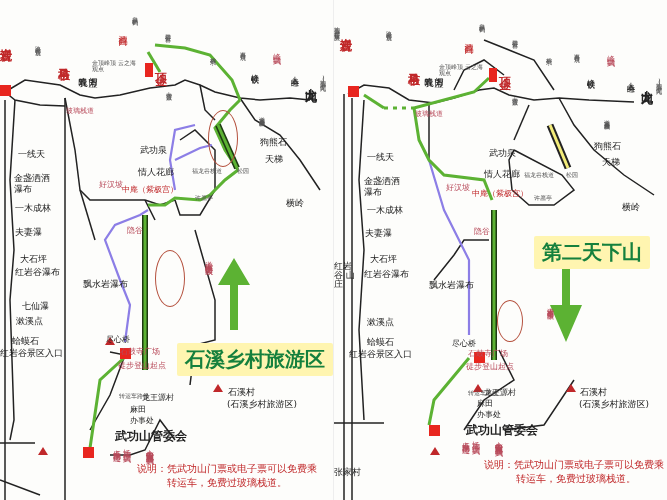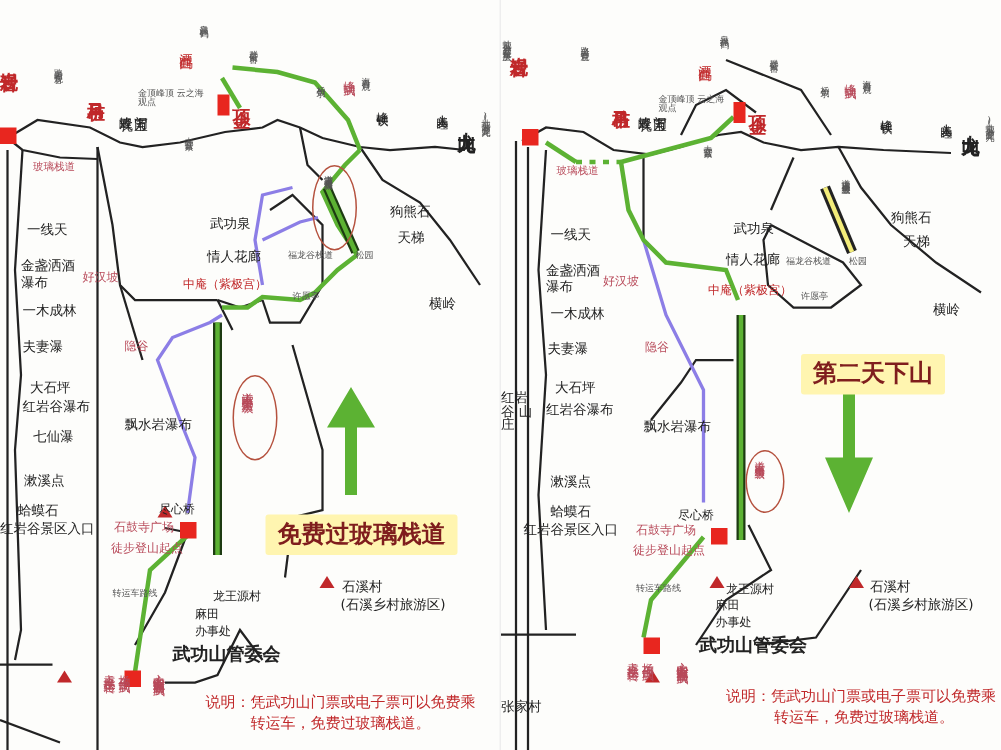--- a/index.html
+++ b/index.html
@@ -6,25 +6,25 @@
   body { width:667px; height:500px; background:#ffffff; overflow:hidden; position:relative;
          font-family:"DejaVu Sans","Liberation Sans",sans-serif; }
   .panel { position:absolute; top:0; height:500px; overflow:hidden; background:#fdfdfb; }
   #p1 { left:0; width:333px; }
   #p2 { left:334px; width:333px; }
   .divider { position:absolute; left:333px; top:0; width:1px; height:500px; background:#eeeeee; }
   svg { position:absolute; left:0; top:0; }
   .lbl { position:absolute; font-size:9px; color:#222; white-space:nowrap; line-height:1; }
   .v { writing-mode:vertical-rl; text-orientation:upright; letter-spacing:-1px; }
   .red { color:#c0282a; }
-  .pink { color:#b84a5a; }
+  .pink { color:#b84a5a;margin-left:44px; }
   .green { color:#6aa84f; }
   .big { font-size:12px; font-weight:bold; }
   .tiny { font-size:6px; color:#555; }
-  .banner { position:absolute; background:#fff5b0; color:#7f1d1d; font-weight:bold; font-size:16px;
+  .banner { position:absolute; background:#fff5b0; color:#15803d; font-weight:bold; font-size:20px;
             padding:3px 8px; border-radius:2px; }
   .note { position:absolute; font-size:10px; color:#c0282a; line-height:14px; white-space:nowrap; }
   .station { position:absolute; width:11px; height:11px; background:#e8261f; }
   .oval { position:absolute; border:1.5px solid #b5523f; border-radius:50%; }
 </style>
 </head>
 <body>
 
 <div class="panel" id="p1">
   <svg width="333" height="500">
@@ -126,29 +126,29 @@
   <span class="lbl big" style="left:115px;top:430px">武功山管委会</span>
   <span class="lbl" style="left:228px;top:388px">石溪村</span>
   <span class="lbl" style="left:227px;top:400px">(石溪乡村旅游区)</span>
   <span class="lbl" style="left:18px;top:150px">一线天</span>
   <span class="lbl" style="left:14px;top:174px">金盏洒酒</span>
   <span class="lbl" style="left:14px;top:185px">瀑布</span>
   <span class="lbl" style="left:15px;top:204px">一木成林</span>
   <span class="lbl" style="left:15px;top:228px">夫妻瀑</span>
   <span class="lbl" style="left:20px;top:255px">大石坪</span>
   <span class="lbl" style="left:15px;top:268px">红岩谷瀑布</span>
-  <span class="lbl" style="left:22px;top:288px">七仙瀑</span>
+  <span class="lbl" style="left:22px;top:302px">七仙瀑</span>
   <span class="lbl" style="left:16px;top:317px">漱溪点</span>
   <span class="lbl" style="left:12px;top:337px">蛤蟆石</span>
   <span class="lbl" style="left:0;top:349px">红岩谷景区入口</span>
   <span class="lbl v pink" style="left:68px;top:448px;font-size:8px">转运车换乘点</span>
   <span class="lbl v pink" style="left:78px;top:448px;font-size:8px">武功山停车场</span>
   <span class="lbl v pink" style="left:89px;top:448px;font-size:8px;width:20px;height:55px;white-space:normal">游客服务中心 武功山商业街</span>
 
-  <div class="banner" style="left:177px;top:343px">免费过玻璃栈道</div>
+  <div class="banner" style="left:177px;top:343px">石溪乡村旅游区</div>
   <div class="note" style="left:137px;top:462px">说明：凭武功山门票或电子票可以免费乘</div>
   <div class="note" style="left:167px;top:476px">转运车，免费过玻璃栈道。</div>
 </div>
 
 <div class="divider"></div>
 
 <div class="panel" id="p2">
   <svg width="333" height="500">
     <g fill="none" stroke="#222" stroke-width="1.5">
       <path d="M14,94 L30,85 L55,88 L75,100 L100,103 L120,98 L145,90 L160,88 L175,95 L200,100 L225,98 L255,100 L300,102"></path>

